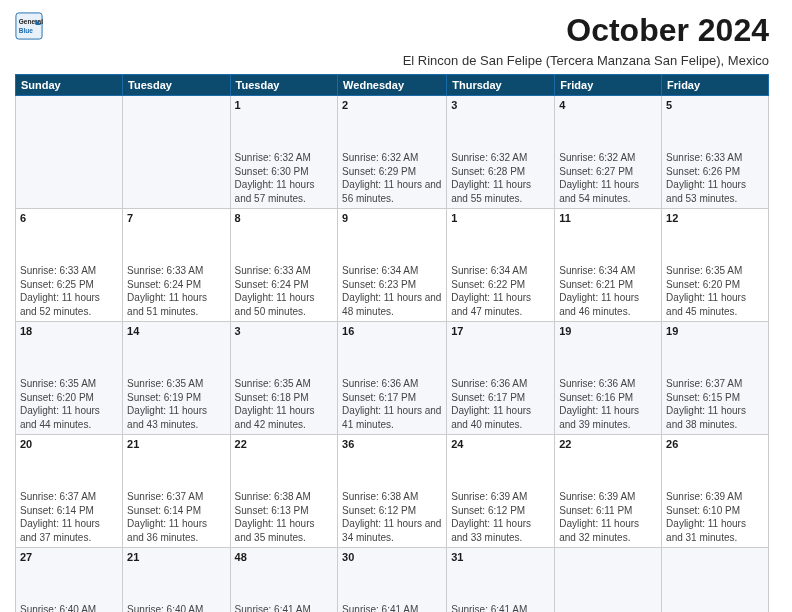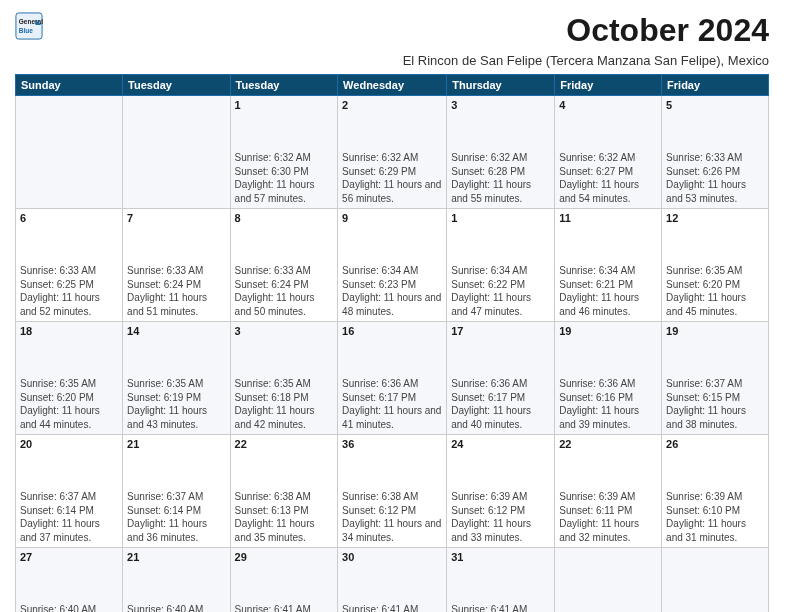--- a/index.html
+++ b/index.html
@@ -293,21 +293,21 @@
 Sunset: 6:10 PM
 Daylight: 11 hours and 30 minutes.</div>
           </td>
           <td>
             <span class="day-number">21</span>
             <div class="day-info" style="white-space: pre-line;">Sunrise: 6:40 AM
 Sunset: 6:09 PM
 Daylight: 11 hours and 29 minutes.</div>
           </td>
           <td>
-            <span class="day-number">29</span>
+            <span class="day-number">48</span>
             <div class="day-info" style="white-space: pre-line;">Sunrise: 6:41 AM
 Sunset: 6:09 PM
 Daylight: 11 hours and 28 minutes.</div>
           </td>
           <td>
             <span class="day-number">30</span>
             <div class="day-info" style="white-space: pre-line;">Sunrise: 6:41 AM
 Sunset: 6:08 PM
 Daylight: 11 hours and 27 minutes.</div>
           </td>

